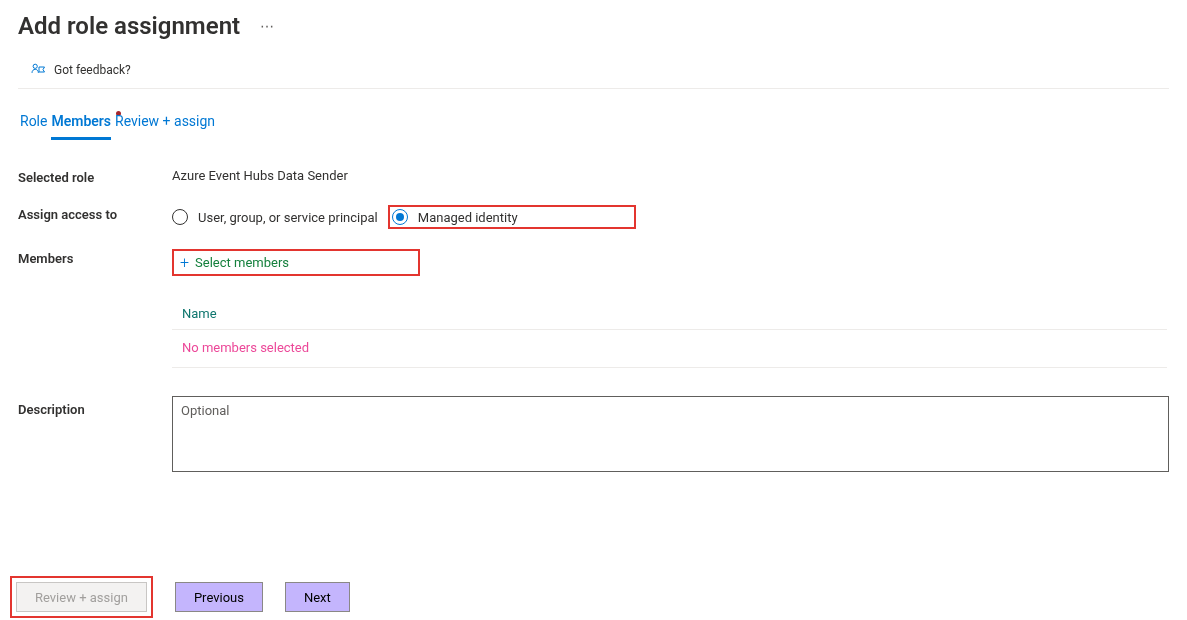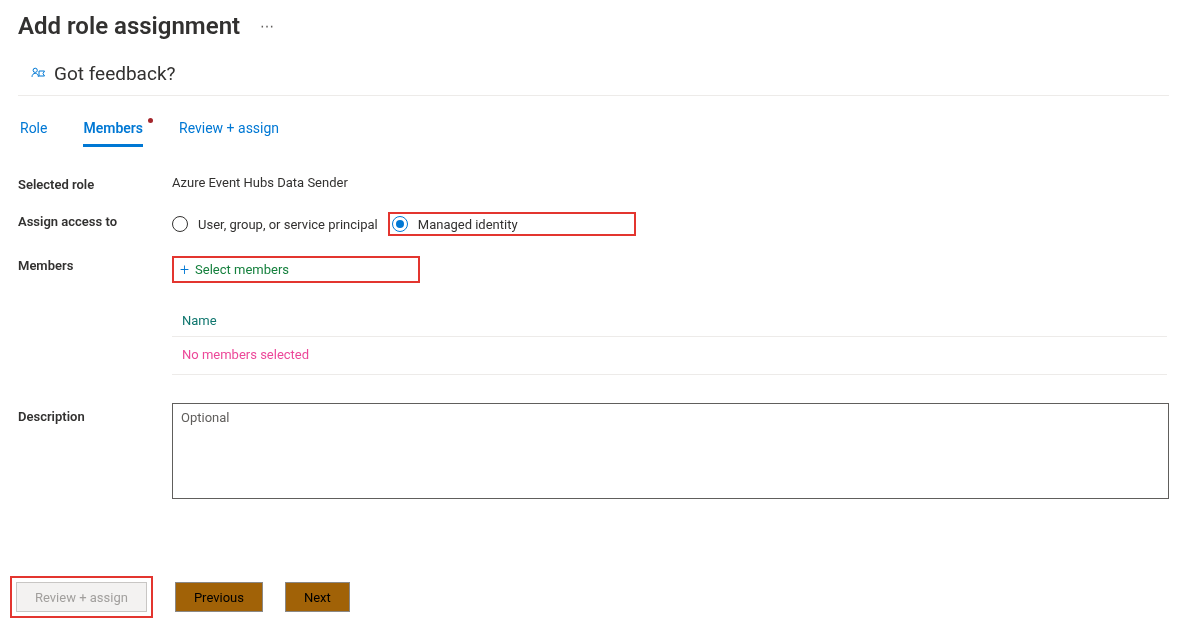--- a/index.html
+++ b/index.html
@@ -26,24 +26,24 @@
   }
   .ellipsis { color: #605e5c; font-size: 14px; letter-spacing: 1px; cursor: pointer;}
   .feedback-bar {
     display: flex;
     align-items: center;
     padding: 8px 0 10px 12px;
     border-bottom: 1px solid #edebe9;
     margin-right: 18px;
   }
   .feedback-icon { width: 16px; height: 16px; margin-right: 8px; }
-  .feedback-text { color: #323130; font-size: 19px; }
+  .feedback-text { color: #323130; font-size: 12px; }
   .tabs {
     display: flex;
-    gap: 36px;
+    gap: 4px;
     margin-top: 24px;
     border-bottom: 0;
     padding-left: 2px;
   }
   .tab {
     color: #0078d4;
     font-size: 14px;
     padding: 0 0 8px 0;
     cursor: pointer;
     position: relative;
@@ -125,41 +125,41 @@
     font-size: 13px;
   }
   .desc-row { margin-top: 28px; display: flex; }
   .desc-label {
     width: 154px; flex: 0 0 154px;
     font-weight: 600; font-size: 13px; padding-top: 6px;
   }
   .desc-box {
     flex: 1;
     border: 1px solid #605e5c;
-    height: 96px;
+    height: 76px;
     padding: 6px 8px;
     font-family: inherit;
     font-size: 13px;
     resize: none;
     outline: none;
   }
   .desc-box::placeholder { color: #605e5c; }
   .footer {
     position: absolute;
     left: 10px;
     top: 576px;
     display: flex;
     gap: 22px;
     align-items: center;
   }
   .btn {
     height: 30px;
     padding: 0 18px;
     border: 1px solid #8a8886;
-    background: #a16207;
+    background: #c4b5fd;
     font-size: 13px;
     cursor: pointer;
     font-family: inherit;
   }
   .btn-disabled {
     background: #f3f2f1;
     color: #a19f9d;
     border: 1px solid #c8c6c4;
     cursor: default;
   }

